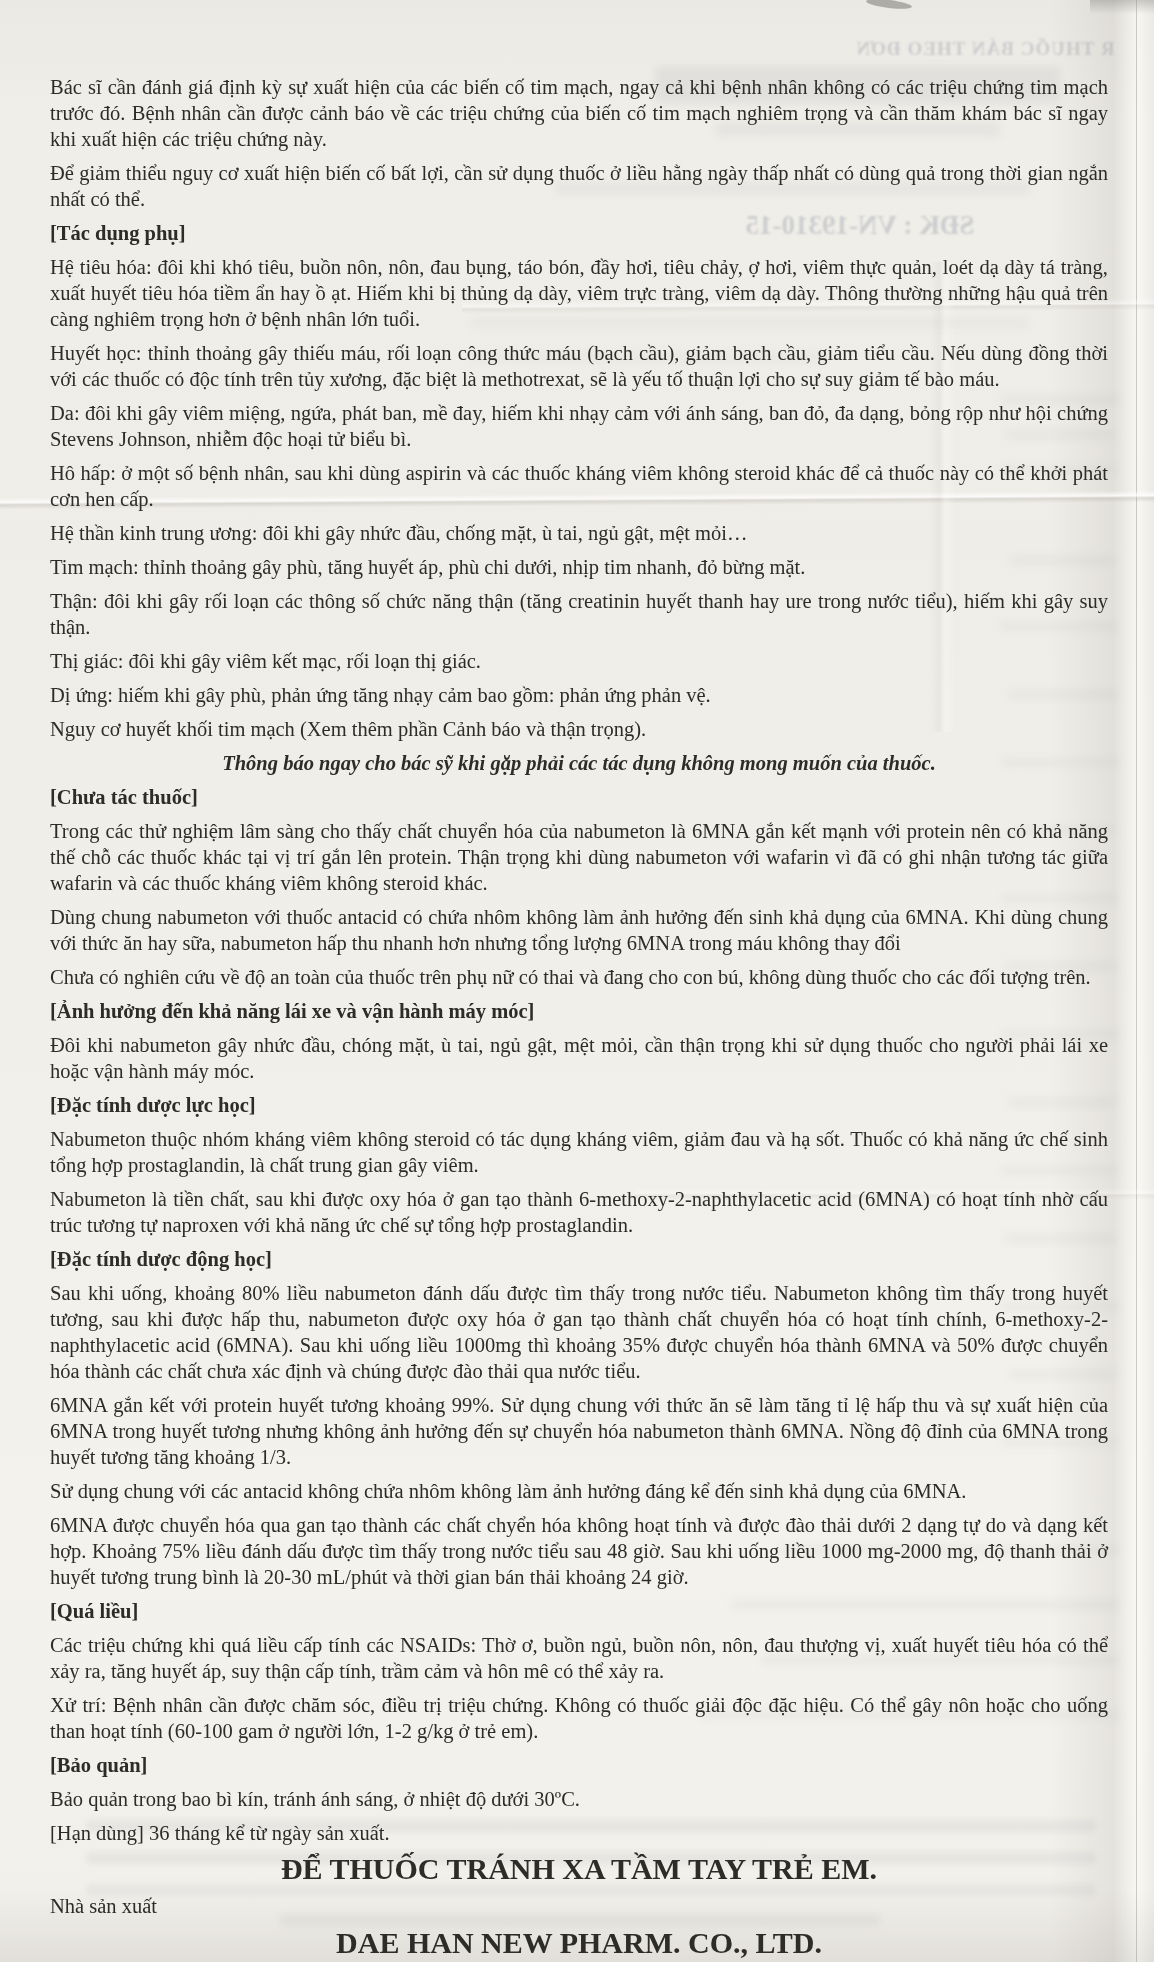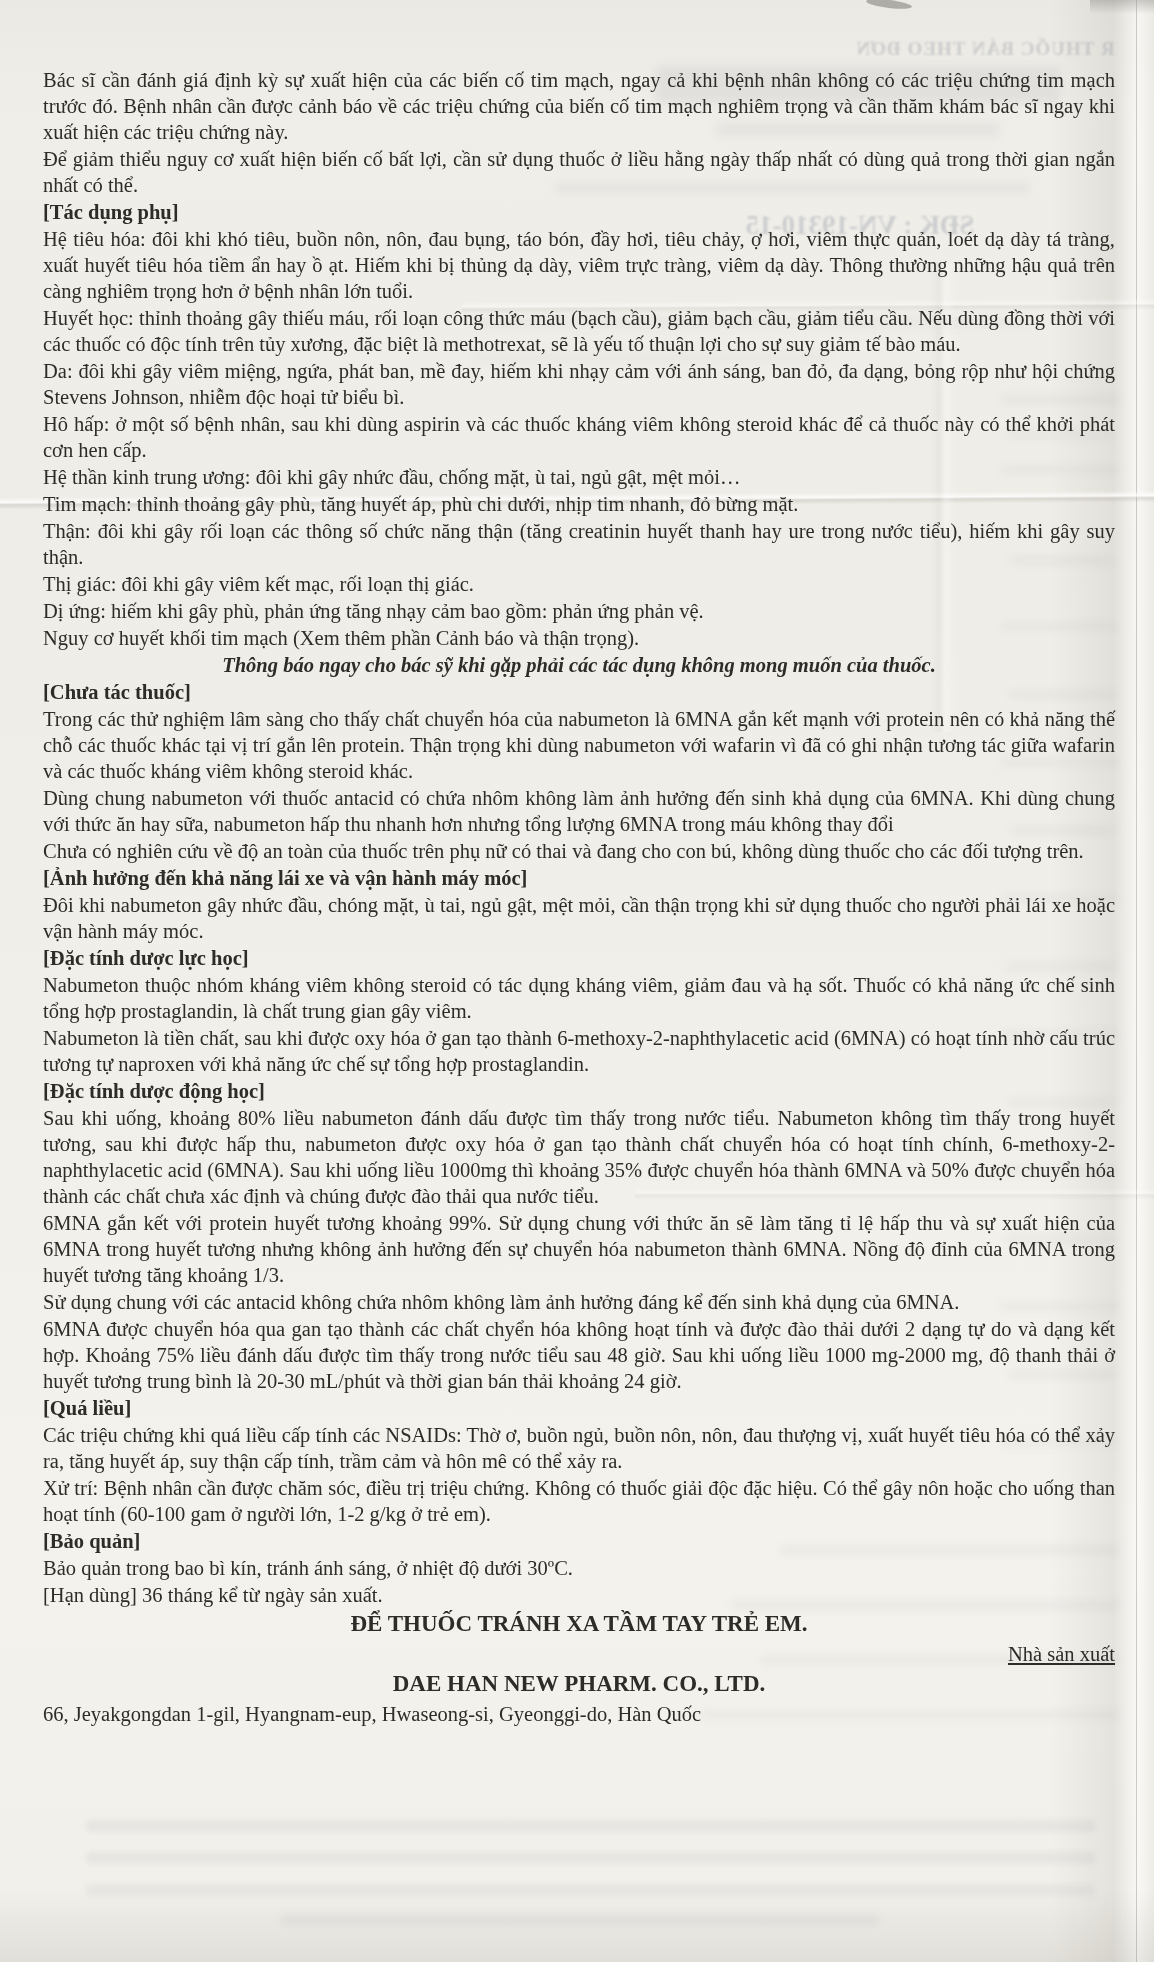--- a/index.html
+++ b/index.html
@@ -45,25 +45,25 @@
     background:#9aa0ae;filter:blur(4px);border-radius:5px;
   }
   
   .content{
     position:absolute;z-index:2;
     left:42px;top:66px;width:1074px;
     font-size:20.5px;line-height:26px;
     color:#2e2c29;
     text-align:justify;
   }
-  .content p{margin:1px;padding:0;}
+  .content p{margin:8px;padding:0;}
   .t-head{font-weight:bold;}
   .t-center-bi{text-align:center;font-weight:bold;font-style:italic;}
-  .t-center-b{text-align:center;font-weight:bold;font-size:23px;line-height:30px;}
-  .t-center-u{text-align:right;text-decoration:underline;line-height:28px;}
+  .t-center-b{text-align:center;font-weight:bold;font-size:30px;line-height:30px;}
+  .t-center-u{text-align:left;line-height:28px;}
   .t-center{text-align:left;line-height:28px;}
   .bold{font-weight:normal;}
 </style>
 </head>
 <body>
 
 <div class="sheet">
 
   <div class="bt bt-text" style="top:38px;left:840px;width:290px;font-size:19px;letter-spacing:1px;">R THUỐC BÁN THEO ĐƠN</div>
   <div class="bt bt-bar" style="top:66px;left:655px;width:405px;height:38px;opacity:.16;"></div>

